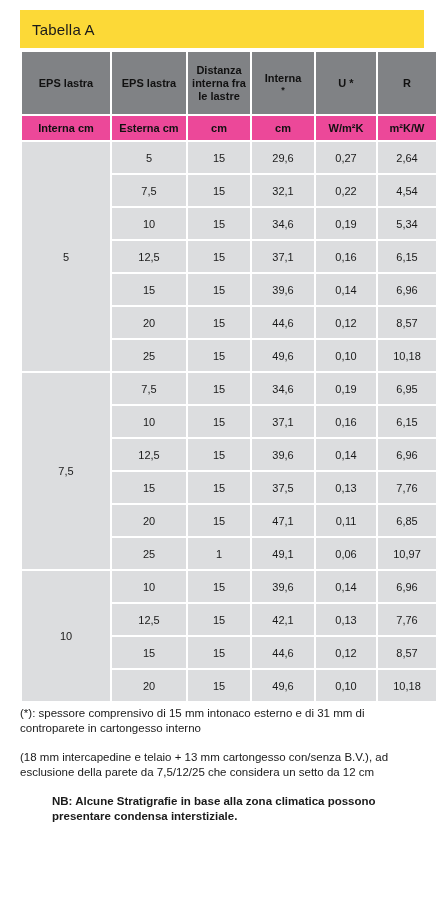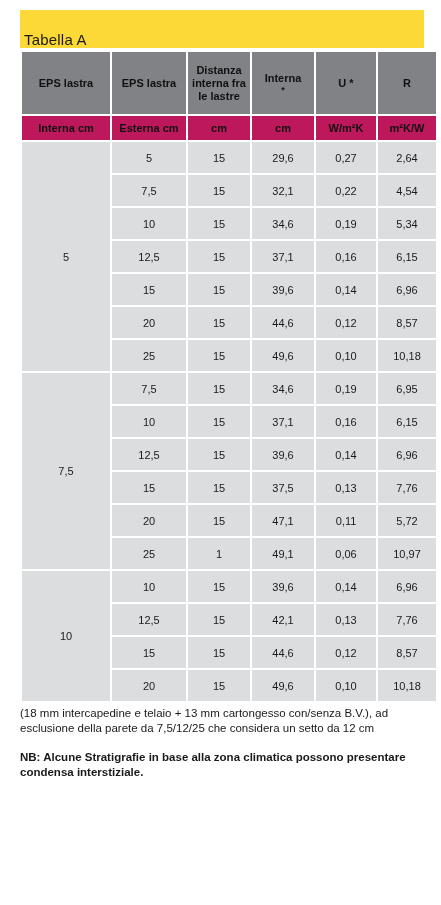--- a/index.html
+++ b/index.html
@@ -23,23 +23,23 @@
 
   
   .title-bar {
     position: absolute;
     left: 20px;
     top: 10px;
     width: 404px;
     height: 38px;
     background: #fcd937;
     display: flex;
-    align-items: flex-end;
+    align-items: center;
     box-sizing: border-box;
-    padding-left: 4px;
+    padding-left: 12px;
   }
   .title-text {
     font-size: 15px;
     font-weight: 400;
     color: #1a1a1a;
     letter-spacing: 0.2px;
   }
 
   
   .table-wrap {
@@ -64,21 +64,21 @@
   }
   th.hdr-main {
     background: #808285;
     color: #111111;
     font-weight: bold;
     height: 62px;
     line-height: 13px;
     font-size: 11px;
   }
   th.hdr-sub {
-    background: #be185d;
+    background: #ec4899;
     color: #111111;
     font-weight: bold;
     height: 24px;
     font-size: 11px;
   }
   td.cell {
     background: #dcdddf;
     color: #1a1a1a;
     height: 31px;
     font-size: 12px;
@@ -112,20 +112,21 @@
     width: 404px;
     font-size: 11.5px;
     line-height: 15px;
     color: #1a1a1a;
   }
   .notes p {
     margin: 0 0 14px 0;
   }
   .notes p.bold {
     font-weight: bold;
+    margin-left: 32px;
   }
   .notes p:last-child {
     margin-bottom: 0;
   }
 </style>
 </head>
 <body>
 
 <div class="page">
 
@@ -242,21 +243,21 @@
             <td class="cell">15</td>
             <td class="cell">37,5</td>
             <td class="cell">0,13</td>
             <td class="cell">7,76</td>
           </tr>
           <tr>
             <td class="cell">20</td>
             <td class="cell">15</td>
             <td class="cell">47,1</td>
             <td class="cell">0,11</td>
-            <td class="cell">5,72</td>
+            <td class="cell">6,85</td>
           </tr>
           <tr>
             <td class="cell">25</td>
             <td class="cell">1</td>
             <td class="cell">49,1</td>
             <td class="cell">0,06</td>
             <td class="cell">10,97</td>
           </tr>
           <tr>
             <td class="group" rowspan="4">10</td>
@@ -285,17 +286,18 @@
             <td class="cell">15</td>
             <td class="cell">49,6</td>
             <td class="cell">0,10</td>
             <td class="cell">10,18</td>
           </tr>
         </tbody>
     </table>
   </div>
 
   <div class="notes">
+    <p>(*): spessore comprensivo di 15 mm intonaco esterno e di 31 mm di controparete in cartongesso interno</p>
     <p>(18 mm intercapedine e telaio + 13 mm cartongesso con/senza B.V.), ad esclusione della parete da 7,5/12/25 che considera un setto da 12 cm</p>
     <p class="bold">NB: Alcune Stratigrafie in base alla zona climatica possono presentare condensa interstiziale.</p>
   </div>
 
 </div>
 
 </body></html>

